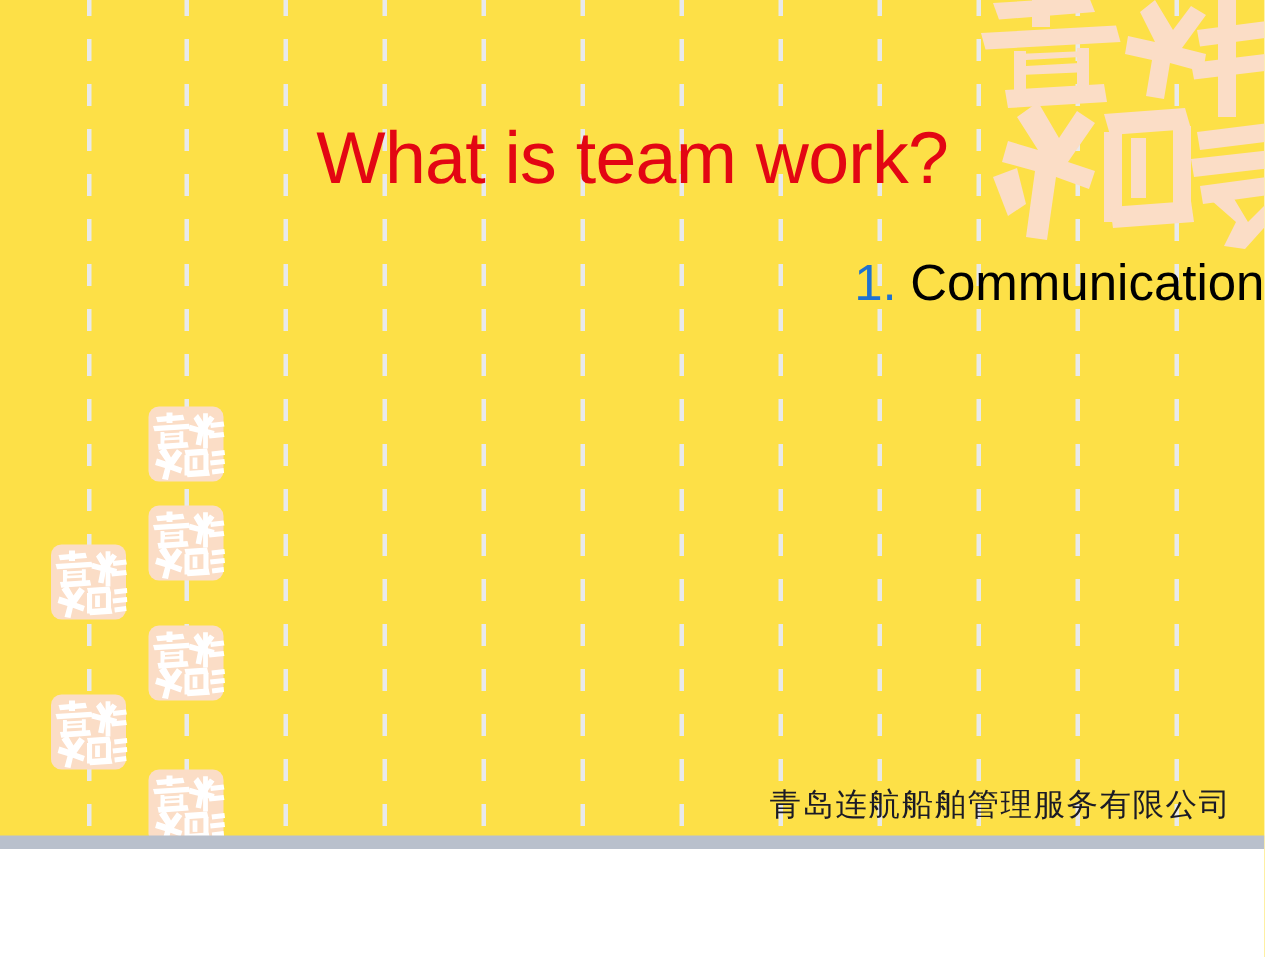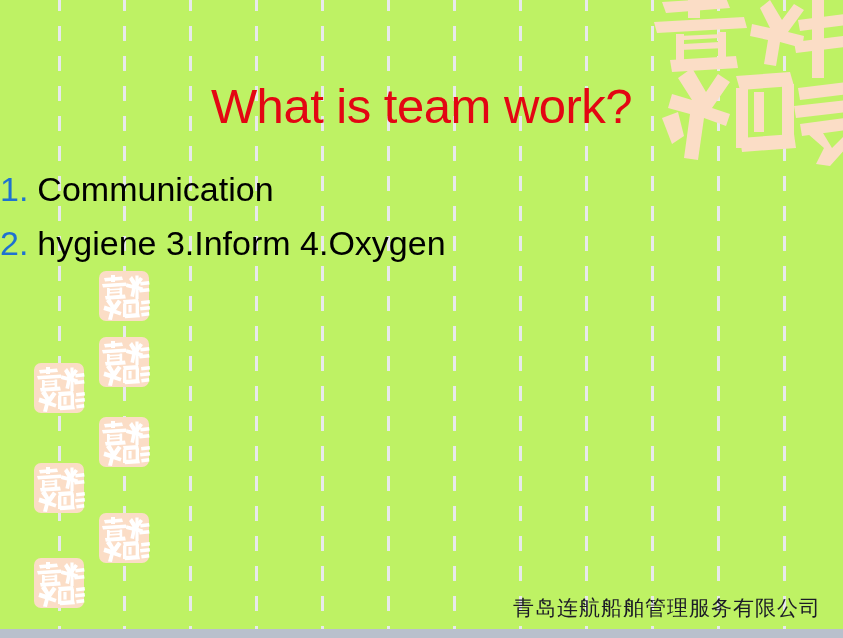--- a/index.html
+++ b/index.html
@@ -4,23 +4,23 @@
 <title>What is team work?</title>
 <style>
   html, body {
     margin: 0;
     padding: 0;
     background: #ffffff;
   }
   #slide {
     position: relative;
     width: 843px;
-    height: 638px;
+    height: 566px;
     overflow: hidden;
-    background: #bef264;
+    background: #fde047;
     font-family: "Liberation Sans", "DejaVu Sans", sans-serif;
   }
 
   
   #gridlines {
     position: absolute;
     inset: 0;
     z-index: 0;
     pointer-events: none;
   }
@@ -74,21 +74,21 @@
     font-size: 49px;
     line-height: 1.0;
     letter-spacing: -0.5px;
     white-space: nowrap;
   }
   #body-list {
     position: absolute;
     left: 0;
     right: 0;
     top: 162px;
-    text-align: left;
+    text-align: right;
     color: #000000;
     font-size: 34px;
     line-height: 54px;
     white-space: nowrap;
   }
   .body-line { display: block; }
   .marker {
     color: #1f72d0;
   }
   .marker-gap { display: inline-block; width: 9px; }
@@ -359,20 +359,19 @@
 </svg>
       </div>
     </div>
 
   <div id="content">
 
     <div id="slide-title">What is team work?</div>
 
     <div id="body-list">
         <span class="body-line"><span class="marker">1.</span><span class="marker-gap"></span><span>Communication</span></span>
-        <span class="body-line"><span class="marker">2.</span><span class="marker-gap"></span><span>hygiene 3.Inform 4.Oxygen</span></span>
       </div>
 
     <div id="footer-company">青岛连航船舶管理服务有限公司</div>
   </div>
 
   <div id="bottom-bar"></div>
 </div>
 
 </body></html>

